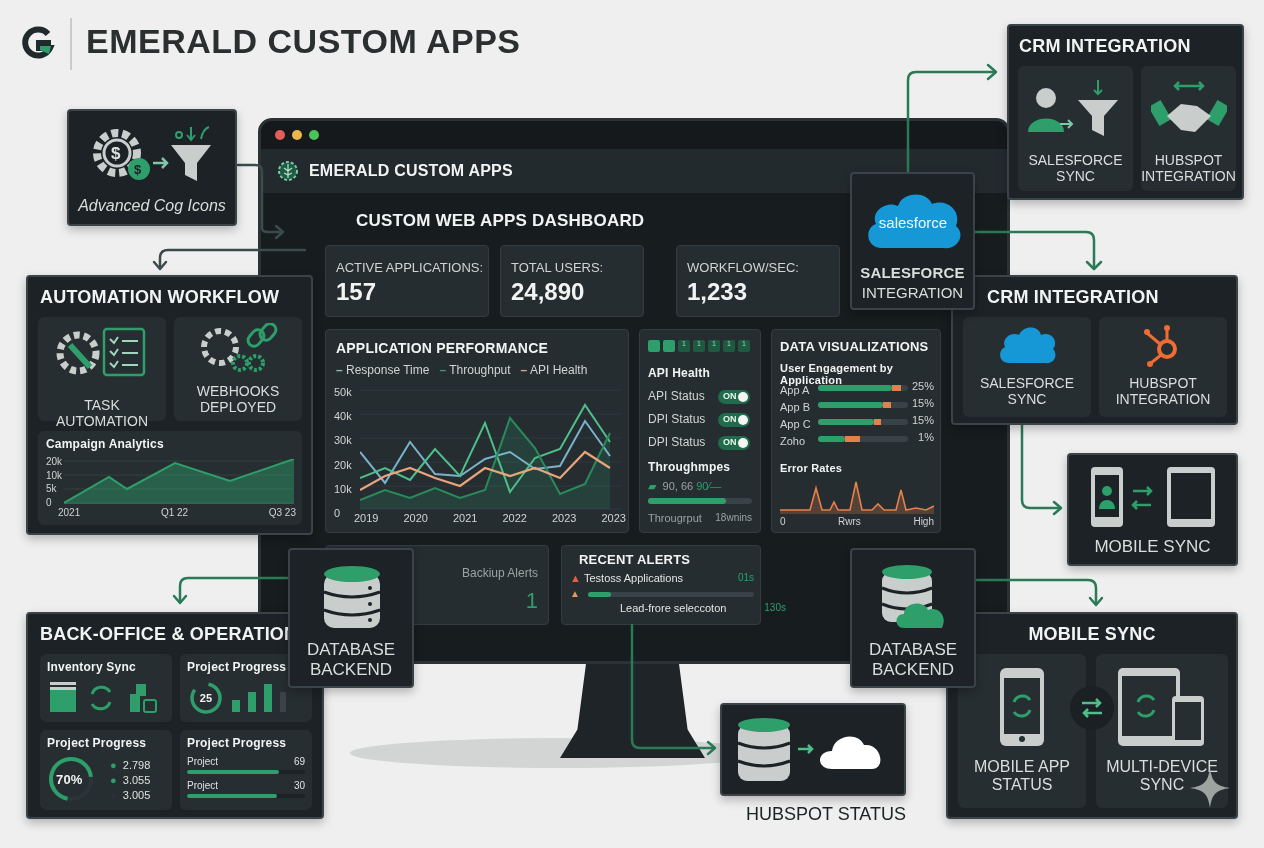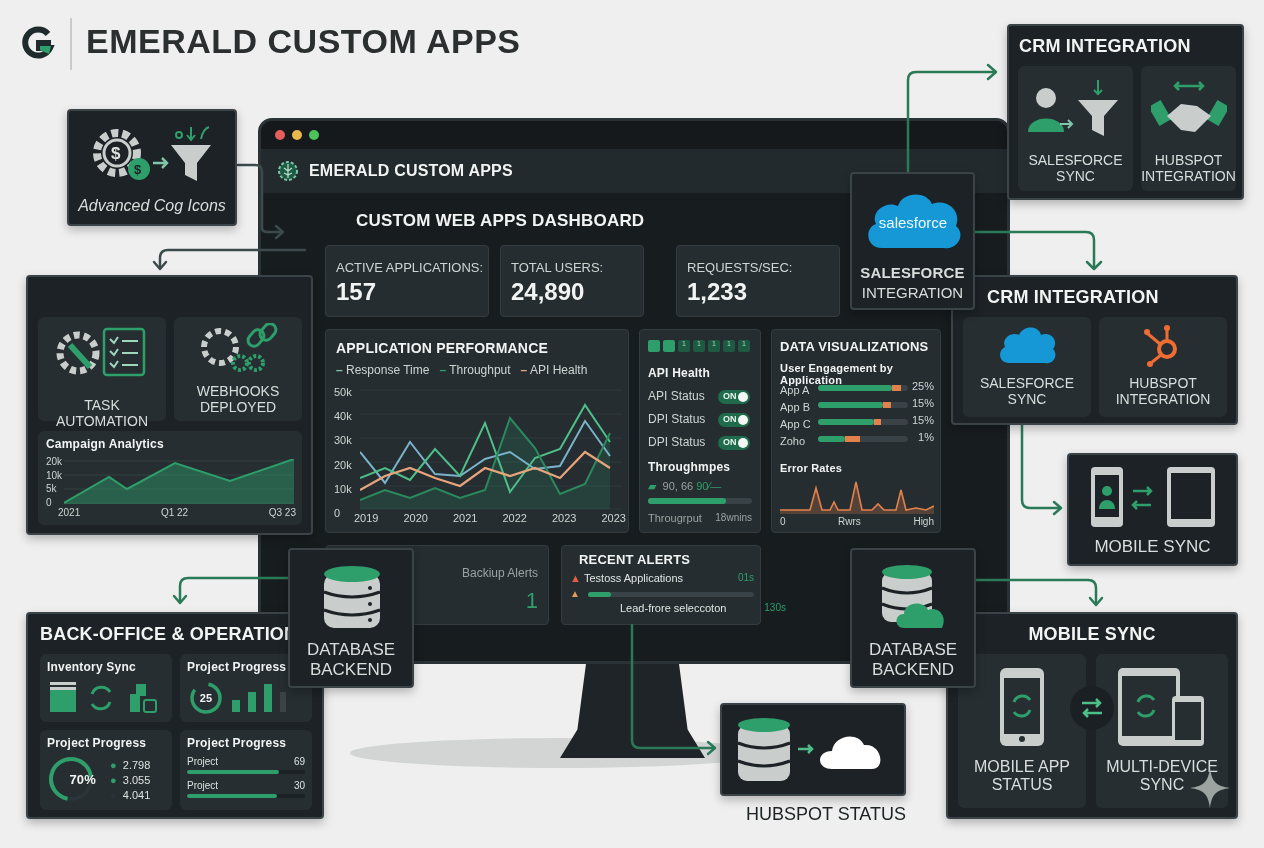--- a/index.html
+++ b/index.html
@@ -105,21 +105,21 @@
 
   <div class="stat" style="left:64px;top:124px;width:164px;height:72px;">
     <div class="k cond">ACTIVE APPLICATIONS:</div>
     <div class="v cond">157</div>
   </div>
   <div class="stat" style="left:239px;top:124px;width:144px;height:72px;">
     <div class="k cond">TOTAL USERS:</div>
     <div class="v cond">24,890</div>
   </div>
   <div class="stat" style="left:415px;top:124px;width:164px;height:72px;">
-    <div class="k cond">REQUESTS/SEC:</div>
+    <div class="k cond">WORKFLOW/SEC:</div>
     <div class="v cond">1,233</div>
   </div>
 
   <div class="stat" style="left:64px;top:208px;width:304px;height:204px;">
     <div class="abs ttl cond" style="left:10px;top:10px;font-size:14px;">APPLICATION PERFORMANCE</div>
     <div class="abs cond" style="left:10px;top:33px;font-size:12px;color:#cfd5d2;display:flex;gap:10px;">
       <span><b style="color:#7fc7a8">–</b> <span>Response Time</span></span>
       <span><b style="color:#2e9e6a">–</b> <span>Throughput</span></span>
       <span><b style="color:#e3a27a">–</b> <span>API Health</span></span>
     </div>
@@ -341,20 +341,21 @@
     <circle cx="18" cy="26" r="5" fill="#2e9e6a"></circle>
       <path d="M10 44 C10 32 26 32 26 44 Z" fill="#2e9e6a"></path>
     <path d="M44 26 H62 M58 22 L62 26 L58 30 M62 40 H44 M48 36 L44 40 L48 44" stroke="#2e9e6a" stroke-width="2.5" fill="none"></path>
     <rect x="78" y="2" width="48" height="60" rx="4" fill="#c9cecc"></rect>
       <rect x="82" y="8" width="40" height="46" fill="#1c2226"></rect>
   </svg>
   <div class="abs lbl cond" style="left:0;top:82px;width:167px;font-size:17px;">MOBILE SYNC</div>
 </div>
 
 <div class="card" style="left:26px;top:275px;width:287px;height:260px;z-index:2">
+  <div class="abs ttl cond" style="left:12px;top:10px;font-size:18px;">AUTOMATION WORKFLOW</div>
   <div class="panel" style="left:10px;top:40px;width:128px;height:104px;">
     <svg class="abs" style="left:16px;top:8px" width="96" height="56" viewBox="0 0 96 56">
       <circle cx="24" cy="28" r="18" fill="none" stroke="#c9cecc" stroke-width="7" stroke-dasharray="6 4"></circle>
       <path d="M16 20 L36 42" stroke="#2e9e6a" stroke-width="6"></path>
       <rect x="50" y="4" width="40" height="46" rx="3" fill="none" stroke="#2e9e6a" stroke-width="2.5"></rect>
       <path d="M56 14 L60 18 L64 12 M68 16 H84 M56 26 L60 30 L64 24 M68 28 H84 M56 38 L60 42 L64 36 M68 40 H84" stroke="#9fd6bd" stroke-width="2" fill="none"></path>
     </svg>
     <div class="abs lbl cond" style="left:0;top:80px;width:128px;font-size:14px;">TASK AUTOMATION</div>
   </div>
   <div class="panel" style="left:146px;top:40px;width:128px;height:104px;">
@@ -459,25 +460,25 @@
     <div class="abs" style="left:68px;top:38px;width:8px;height:20px;background:#2e9e6a"></div>
     <div class="abs" style="left:84px;top:30px;width:8px;height:28px;background:#2e9e6a"></div>
     <div class="abs" style="left:100px;top:38px;width:6px;height:20px;background:#3a4348"></div>
   </div>
   <div class="panel" style="left:12px;top:116px;width:132px;height:80px;">
     <div class="abs ttl cond" style="left:7px;top:6px;font-size:12px;">Project Progress</div>
     <svg class="abs" style="left:6px;top:24px" width="50" height="50" viewBox="0 0 50 50">
       <circle cx="25" cy="25" r="20" fill="none" stroke="#2b3438" stroke-width="4"></circle>
       <circle cx="25" cy="25" r="20" fill="none" stroke="#2e9e6a" stroke-width="4" stroke-dasharray="88 126" transform="rotate(100 25 25)"></circle>
     </svg>
-    <div class="abs ttl cond" style="left:6px;top:42px;width:50px;text-align:right;font-size:13px;">70%</div>
+    <div class="abs ttl cond" style="left:16px;top:42px;width:50px;text-align:left;font-size:13px;">70%</div>
     <div class="abs cond" style="left:70px;top:28px;font-size:11px;line-height:15px;color:#dde2df">
       <div><span style="color:#2e9e6a">●</span>&nbsp; <span>2.798</span></div>
       <div><span style="color:#2e9e6a">●</span>&nbsp; <span>3.055</span></div>
-      <div><span style="color:#2b3438">●</span>&nbsp; <span>4.041</span></div>
+      <div><span style="color:#2b3438">●</span>&nbsp; <span>3.005</span></div>
     </div>
   </div>
   <div class="panel" style="left:152px;top:116px;width:132px;height:80px;">
     <div class="abs ttl cond" style="left:7px;top:6px;font-size:12px;">Project Progress</div>
     <div class="abs cond" style="left:7px;top:26px;width:118px;font-size:10px;color:#dde2df">
       <span>Project</span><span style="position:absolute;right:0">69</span>
     </div>
     <div class="bar-bg" style="left:7px;top:40px;width:118px;height:4px;background:#1b2124">
         <div class="bar-fg" style="width:78%;height:4px"></div>
       </div>

